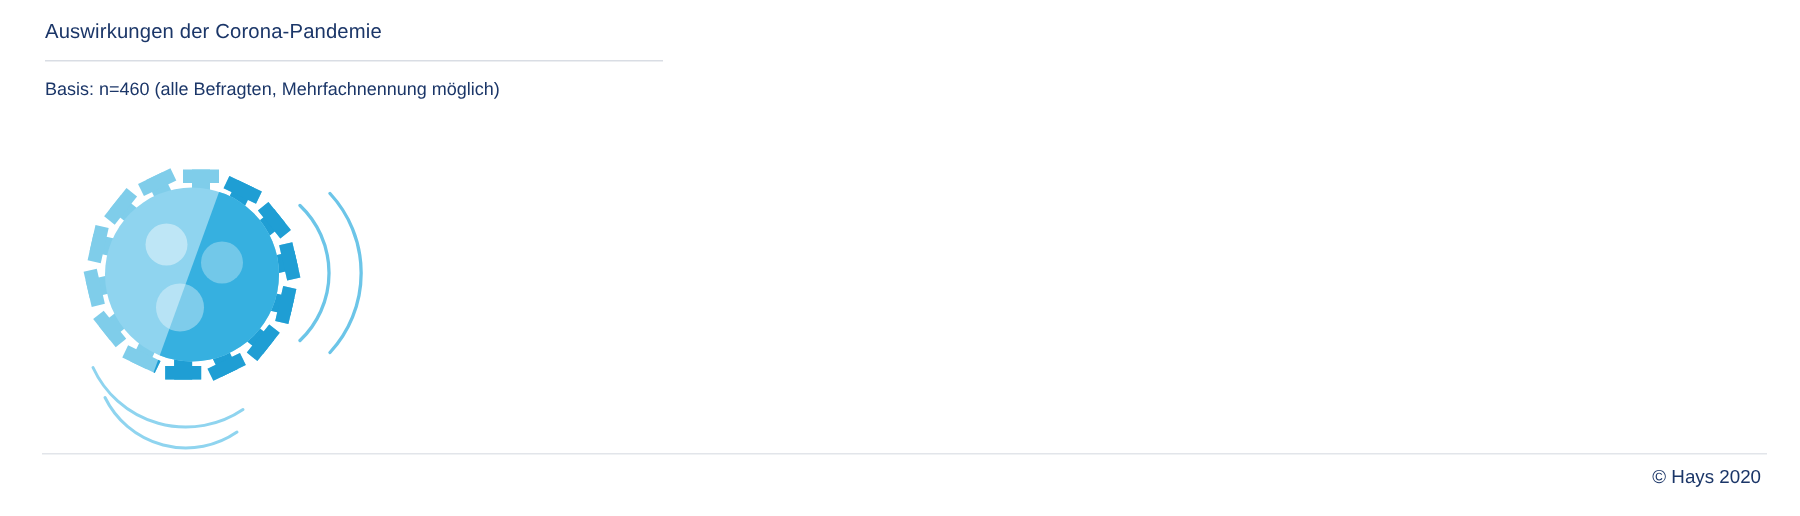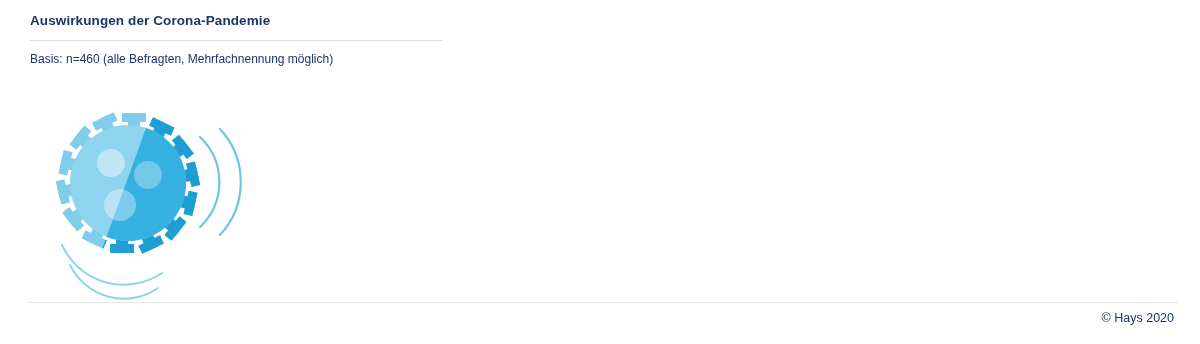--- a/index.html
+++ b/index.html
@@ -8,21 +8,21 @@
     width:1200px; height:344px;
     background:#ffffff;
     font-family:"Liberation Sans", sans-serif;
     overflow:hidden;
     position:relative;
   }
 
   
   #header { position:absolute; left:30px; top:12px; width:440px; }
   #chart-title {
-    font-size:13.5px; font-weight:bold; color:#1b3668;
+    font-size:13.5px; font-weight:normal; color:#1b3668;
     letter-spacing:.1px; line-height:18px; white-space:nowrap;
   }
   #title-divider {
     width:412px; height:1px; background:#d9dde4; margin-top:10px;
   }
   #chart-subtitle {
     margin-top:10px; font-size:12px; color:#1b3668;
     line-height:16px; white-space:nowrap;
   }
 

